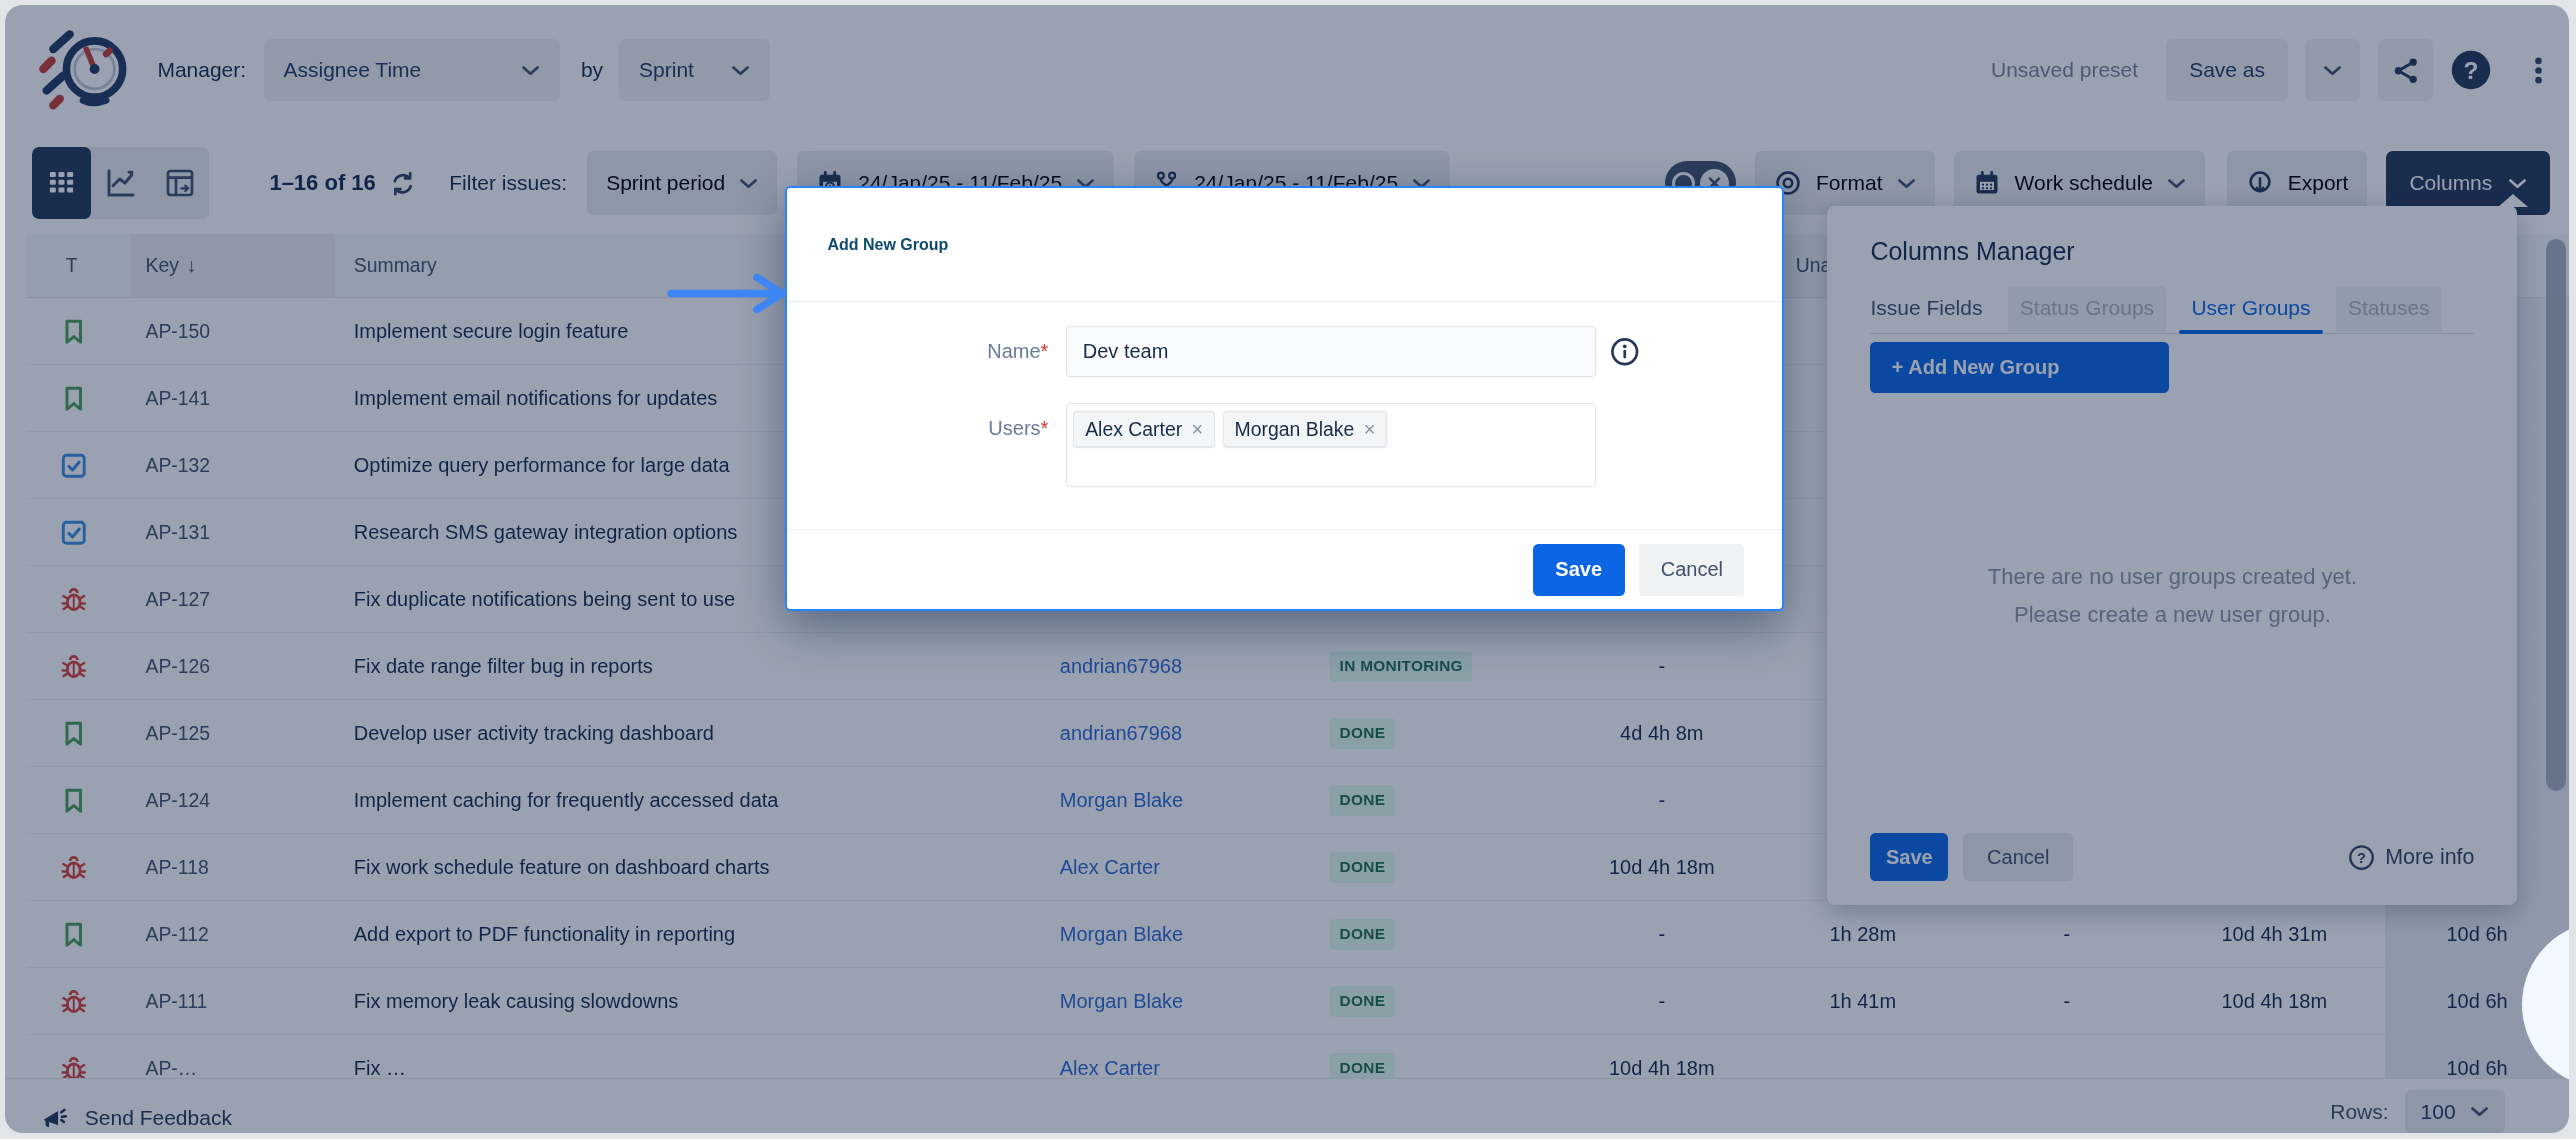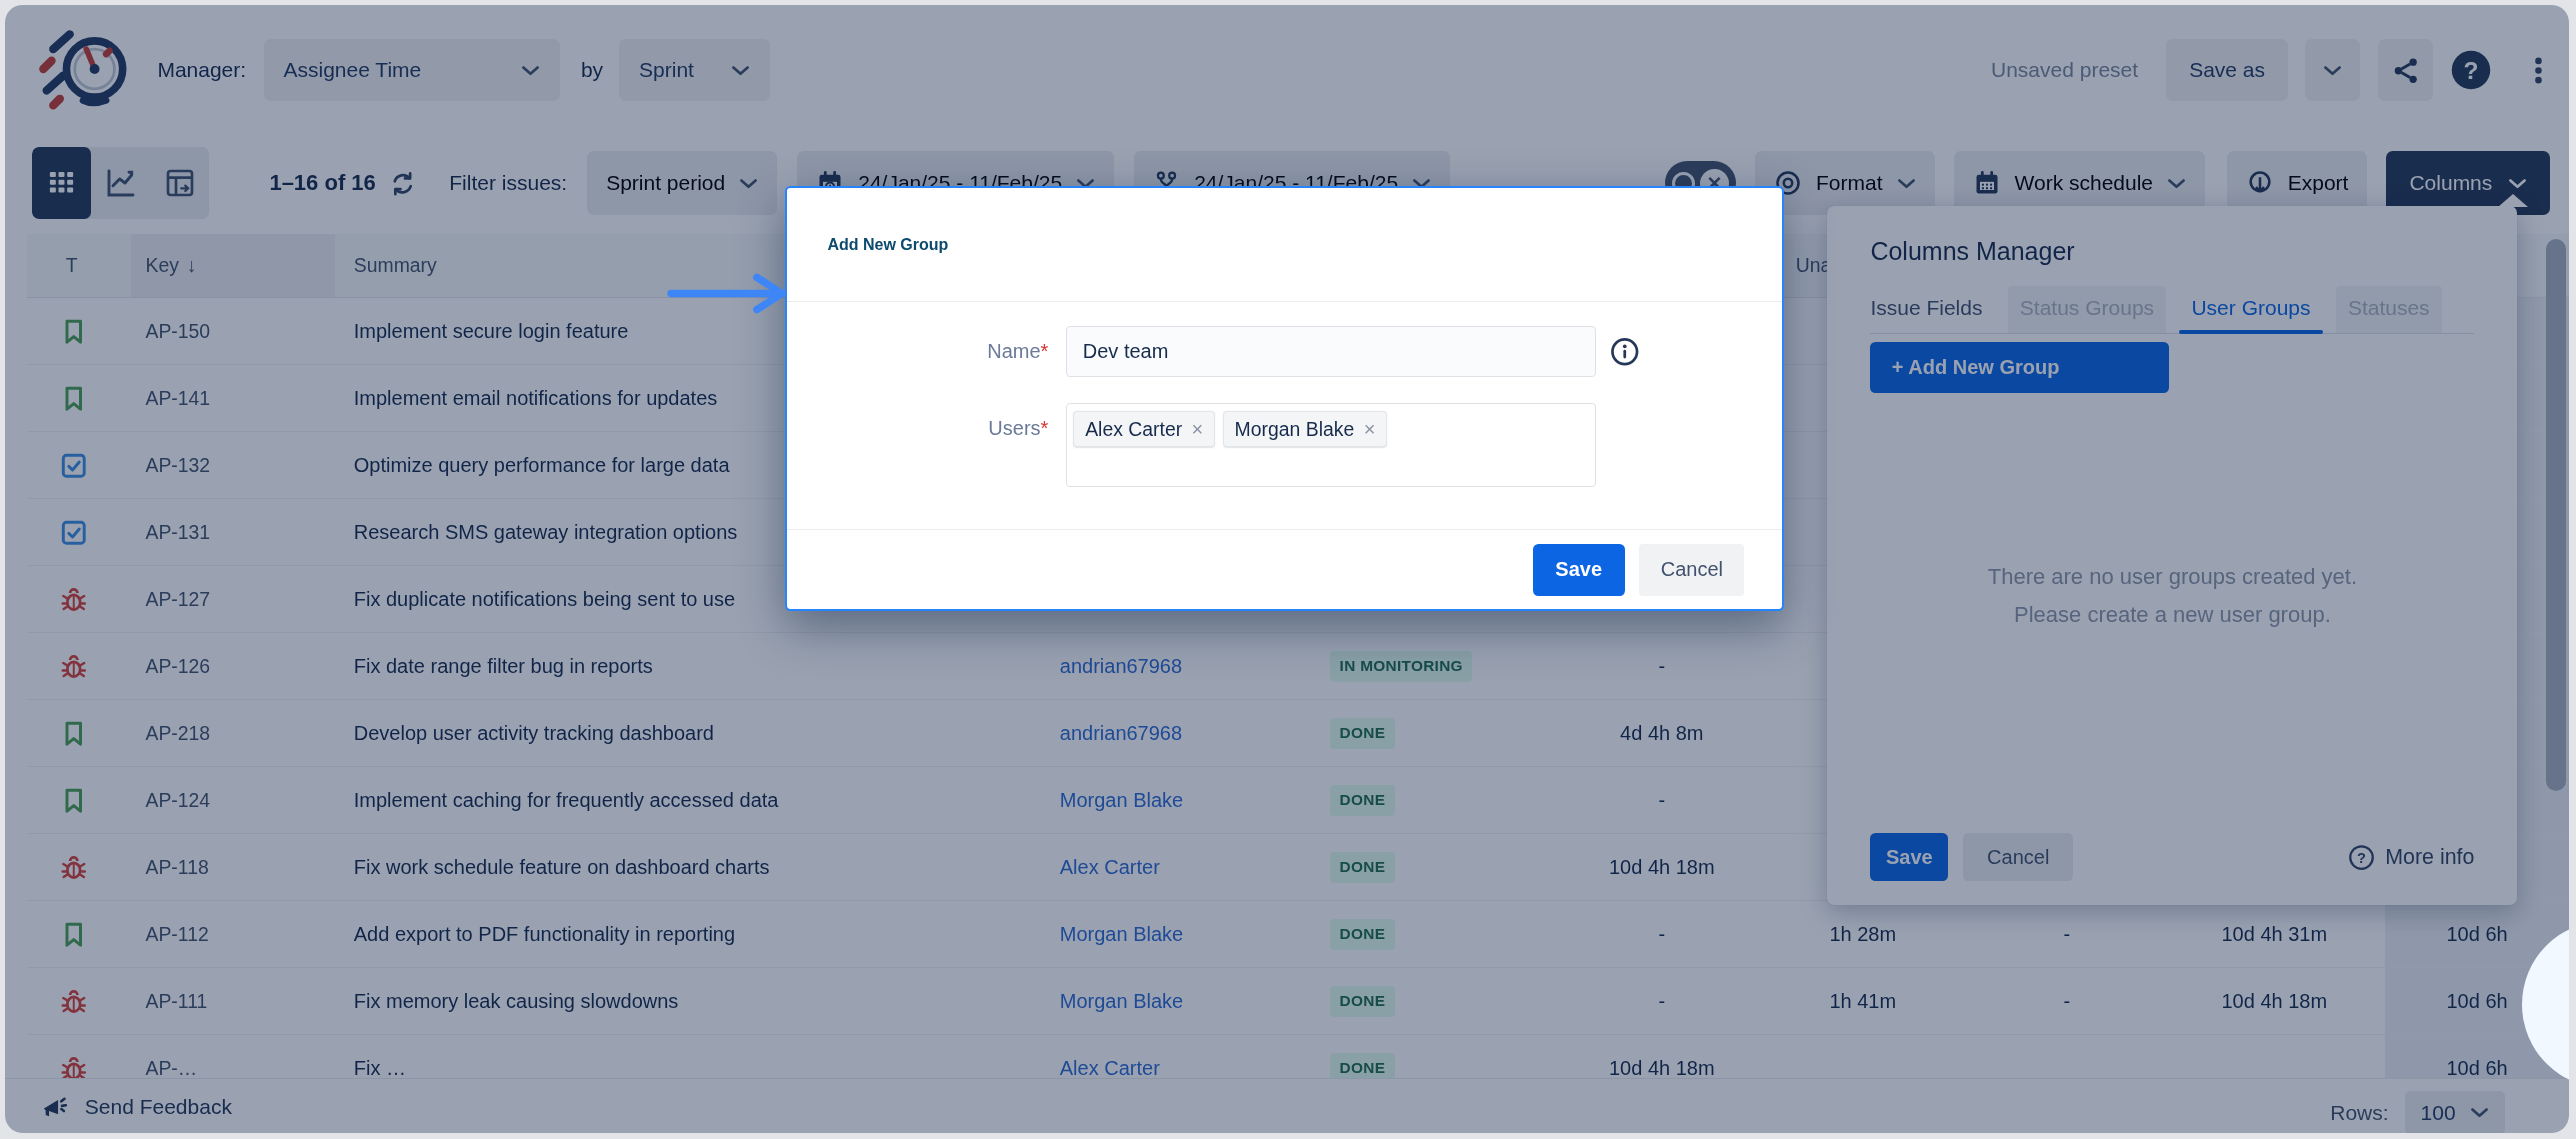--- a/index.html
+++ b/index.html
@@ -99,21 +99,21 @@
   .c-time.total { background:#EDEFF3; height:100%; }
   .ticon { width:29.5px; height:29.5px; display:block; }
   .ticon svg { width:29.5px; height:29.5px; display:none; }
   .ticon.t-story .i-story { display:block; }
   .ticon.t-task  .i-task  { display:block; }
   .ticon.t-bug   .i-bug   { display:block; }
 
   
   .ftr {
     position:absolute; left:0; right:0; bottom:0; height:55px; background:#fff;
-    border-top:1.3px solid #E8EAEE; display:flex; align-items:flex-start; padding:12px 64px 0 35px;
+    border-top:1.3px solid #E8EAEE; display:flex; align-items:flex-end; padding:12px 64px 0 35px;
   }
   .feedback { display:flex; align-items:center; gap:13.4px; font-size:21px; color:#253858; cursor:pointer; }
   .rows-ctl { margin-left:auto; display:flex; align-items:center; gap:16px; font-size:21px; color:#44546E; }
   .rows-dd { height:43px; background:#EBECF0; border-radius:5.4px; border:none; cursor:pointer;
     display:flex; align-items:center; gap:14.7px; padding:0 16px; font-size:21px; color:#243B61; font-family:inherit; }
 
   
   .panel {
     position:absolute; left:1822px; top:201px; width:690px; height:699px;
     background:#fff; border-radius:6.7px; z-index:5;
@@ -546,21 +546,21 @@
 
     <div class="trow grid">
       <div class="cell c-type">
         <span class="ticon t-story">
           <svg class="i-story" viewBox="0 0 24 24">
                 <path d="M6.5 3.5h11v17l-5.5-4.6-5.5 4.6z" fill="none" stroke="#4C9E52" stroke-width="2.4" stroke-linejoin="round"></path>
               </svg>
 
         </span>
       </div>
-      <div class="cell c-key">AP-218</div>
+      <div class="cell c-key">AP-125</div>
       <div class="cell c-summary">Develop user activity tracking dashboard</div>
       <div class="cell c-assignee">
             <a class="link">andrian67968</a>
           </div>
       <div class="cell c-status">
             <span class="badge">DONE</span>
           </div>
       <div class="cell c-time">4d 4h 8m</div>
       <div class="cell c-time"></div>
       <div class="cell c-time"></div>

